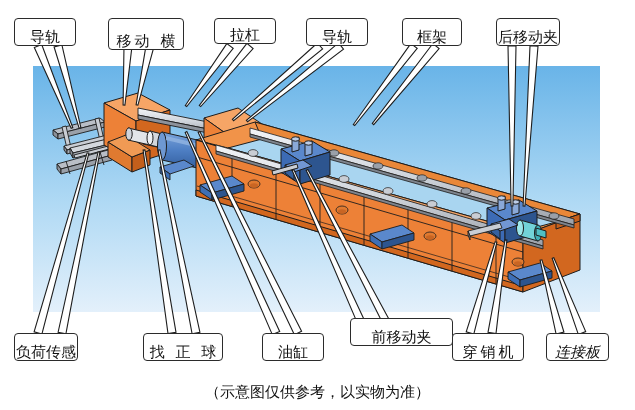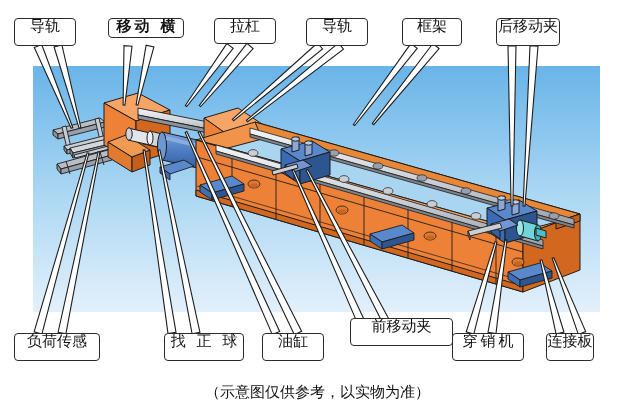--- a/index.html
+++ b/index.html
@@ -13,21 +13,21 @@
   }
   #root{position:absolute;left:0;top:0;width:635px;height:410px;}
   svg#scene{position:absolute;left:0;top:0;width:635px;height:410px;display:block;}
 
   .callout-box{
     position:absolute;
     box-sizing:border-box;
     border:1.4px solid #2b2b2b;
     border-radius:4px;
     background:#ffffff;
-    display:flex;align-items:flex-start;justify-content:center;
+    display:flex;align-items:flex-end;justify-content:center;
     color:#111111;
     font-size:15px;
     line-height:1;
     white-space:nowrap;
     z-index:5;
   }
   .callout-box.sp{letter-spacing:3px;text-indent:3px;}
   .caption{
     position:absolute;
     left:0;width:635px;
@@ -298,52 +298,52 @@
         <polygon points="563.9,332.0 541.9,259.8 540.1,260.2 556.1,334.0"></polygon>
         <polygon points="585.7,331.6 553.8,257.7 552.2,258.3 578.3,334.4"></polygon>
       </g>
 
   </svg>
 
   <div id="callouts-top">
       <div class="callout-box" style="left: 14px; top: 18px; width: 62px; height: 28px;">
         <span>导轨</span>
       </div>
-      <div class="callout-box sp" style="left: 108px; top: 18px; width: 76px; height: 20px; font-weight: bold;">
+      <div class="callout-box sp" style="left: 108px; top: 18px; width: 76px; height: 32px;">
         <span>移动 横</span>
       </div>
       <div class="callout-box" style="left: 214px; top: 18px; width: 62px; height: 26px;">
         <span>拉杠</span>
       </div>
       <div class="callout-box" style="left: 306px; top: 18px; width: 62px; height: 28px;">
         <span>导轨</span>
       </div>
       <div class="callout-box" style="left: 402px; top: 18px; width: 60px; height: 28px;">
         <span>框架</span>
       </div>
       <div class="callout-box" style="left: 496px; top: 18px; width: 64px; height: 28px;">
         <span>后移动夹</span>
       </div>
     </div>
   <div id="callouts-bottom">
-      <div class="callout-box" style="left: 14px; top: 333px; width: 86px; height: 28px;">
+      <div class="callout-box" style="left: 14px; top: 333px; width: 64px; height: 28px;">
         <span>负荷传感</span>
       </div>
-      <div class="callout-box sp" style="left: 164px; top: 333px; width: 80px; height: 28px;">
+      <div class="callout-box sp" style="left: 143px; top: 333px; width: 80px; height: 28px;">
         <span>找 正 球</span>
       </div>
       <div class="callout-box" style="left: 262px; top: 333px; width: 62px; height: 28px;">
         <span>油缸</span>
       </div>
       <div class="callout-box" style="left: 350px; top: 318px; width: 103px; height: 28px;">
         <span>前移动夹</span>
       </div>
       <div class="callout-box sp" style="left: 452px; top: 333px; width: 72px; height: 28px;">
         <span>穿销机</span>
       </div>
-      <div class="callout-box" style="left: 546px; top: 333px; width: 48px; height: 28px;">
+      <div class="callout-box" style="left: 546px; top: 333px; width: 63px; height: 28px; font-style: italic;">
         <span>连接板</span>
       </div>
     </div>
 
   <div class="caption" style="top:383px;">（示意图仅供参考，以实物为准）</div>
 
 </div>
 
 </body></html>

